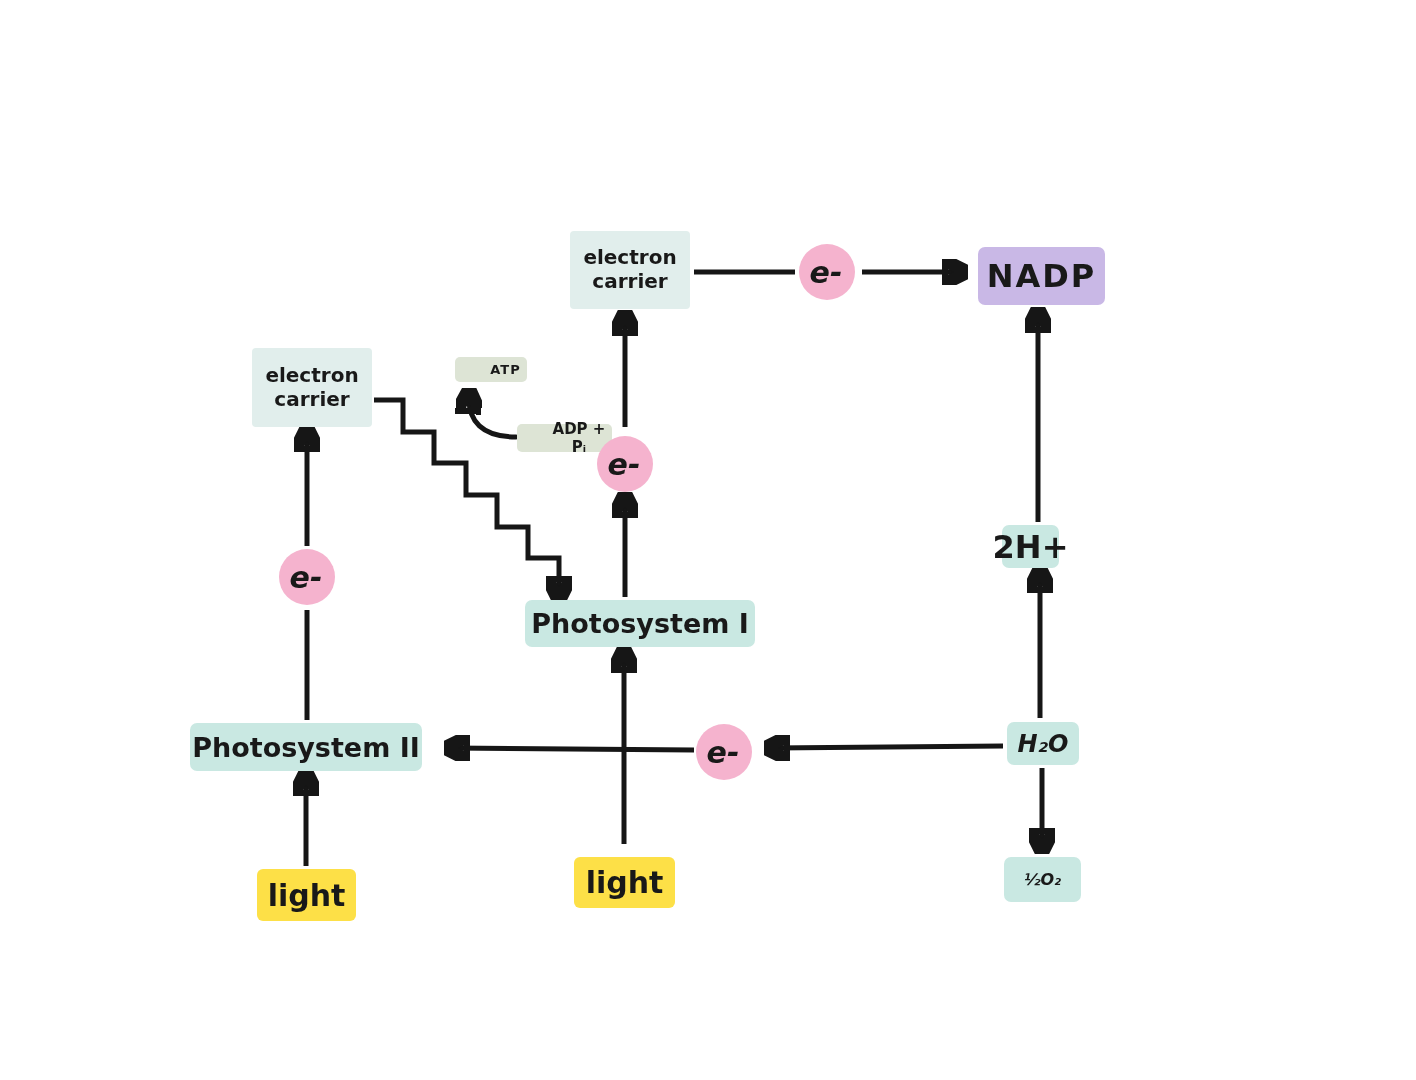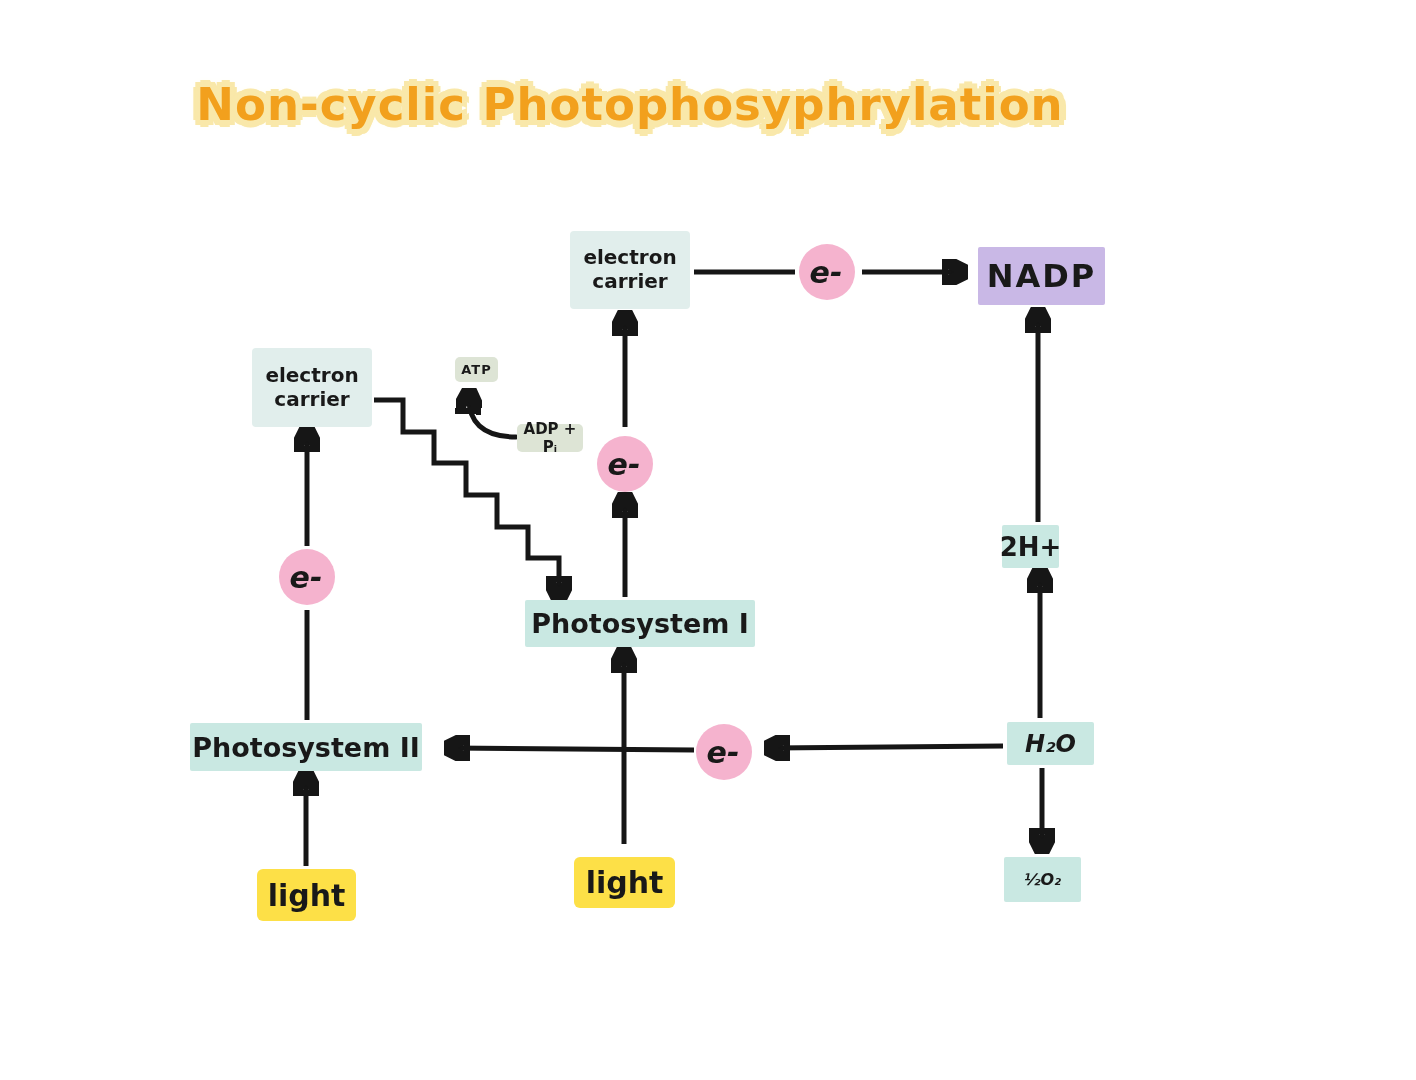--- a/index.html
+++ b/index.html
@@ -11,42 +11,41 @@
     position:absolute;left:630px;top:78px;transform:translateX(-50%);
     white-space:nowrap;font-size:45px;font-weight:bold;letter-spacing:1px;
     color:#f2a01d;
     text-shadow:
       0 0 10px #f9e8aa,
       5px 5px 0 #f9e8aa,-5px -5px 0 #f9e8aa,5px -5px 0 #f9e8aa,-5px 5px 0 #f9e8aa,
       7px 0 0 #f9e8aa,-7px 0 0 #f9e8aa,0 7px 0 #f9e8aa,0 -7px 0 #f9e8aa;
   }
   .node{
     position:absolute;display:flex;align-items:center;justify-content:center;
-    text-align:center;font-weight:bold;color:#191919;border-radius:2px;
+    text-align:center;font-weight:bold;color:#191919;border-radius:7px;
   }
   .ec{background:#e1eeec;font-size:20px;line-height:1.18;white-space:pre-line;border-radius:4px;}
   .teal{background:#c9e8e2;}
-  .sage{background:#dde4d5;border-radius:5px;}
+  .sage{background:#dde4d5;border-radius:5px;padding-left:29px;}
   .purple{background:#c9b8e6;}
   .yellow{background:#fde047;border-radius:6px;}
   .pinkcircle{
     position:absolute;width:56px;height:56px;border-radius:50%;
     background:#f5b3ce;display:flex;align-items:center;justify-content:center;
     font-weight:bold;font-style:italic;font-size:30px;color:#191919;padding-right:2px;box-sizing:border-box;
   }
   .ps{font-size:27px;}
   svg#wires{position:absolute;left:0;top:0;pointer-events:none;}
   svg#wires path,svg#wires line,svg#wires polyline{stroke:#161616;stroke-width:5;fill:none;}
 </style>
 </head>
 <body>
 
 <div id="canvas">
 
-  <div id="title">Non-cyclic Photophosyphrylation</div>
 
   <svg id="wires" width="1416" height="1080" viewBox="0 0 1416 1080">
     <defs>
       <marker id="ah" viewBox="0 0 10 10" refX="7" refY="5" markerWidth="5.2" markerHeight="5.2" orient="auto-start-reverse" markerUnits="strokeWidth">
         <path d="M0,0 L10,5 L0,10 z" fill="#161616" stroke="none"></path>
       </marker>
     </defs>
 
     <line x1="694" y1="272" x2="795" y2="272"></line>
     <line x1="862" y1="272" x2="960" y2="272" marker-end="url(#ah)"></line>
@@ -81,23 +80,23 @@
   <div class="node sage" style="left:455px;top:357px;width:43px;height:25px;font-size:13px;letter-spacing:1px;">ATP</div>
 
   <div class="node sage" style="left:517px;top:424px;width:66px;height:28px;font-size:15px;">ADP + Pᵢ</div>
 
   <div class="node teal ps" style="left:190px;top:723px;width:232px;height:48px;">Photosystem II</div>
 
   <div class="node teal ps" style="left:525px;top:600px;width:230px;height:47px;">Photosystem I</div>
 
   <div class="node purple" style="left:978px;top:247px;width:127px;height:58px;font-size:32px;letter-spacing:2px;">NADP</div>
 
-  <div class="node teal" style="left:1002px;top:525px;width:57px;height:43px;font-size:26px;">2H+</div>
+  <div class="node teal" style="left:1002px;top:525px;width:57px;height:43px;font-size:32px;">2H+</div>
 
-  <div class="node teal" style="left:1007px;top:722px;width:87px;height:43px;font-size:24px;font-style:italic;">H₂O</div>
+  <div class="node teal" style="left:1007px;top:722px;width:72px;height:43px;font-size:24px;font-style:italic;">H₂O</div>
 
   <div class="node teal" style="left:1004px;top:857px;width:77px;height:45px;font-size:16px;font-style:italic;">½O₂</div>
 
   <div class="node yellow" style="left:257px;top:869px;width:99px;height:52px;font-size:30px;">light</div>
 
   <div class="node yellow" style="left:574px;top:857px;width:101px;height:51px;font-size:30px;">light</div>
 
   <div class="pinkcircle" style="left:799px;top:244px;">e-</div>
   <div class="pinkcircle" style="left:597px;top:436px;">e-</div>
   <div class="pinkcircle" style="left:279px;top:549px;">e-</div>

